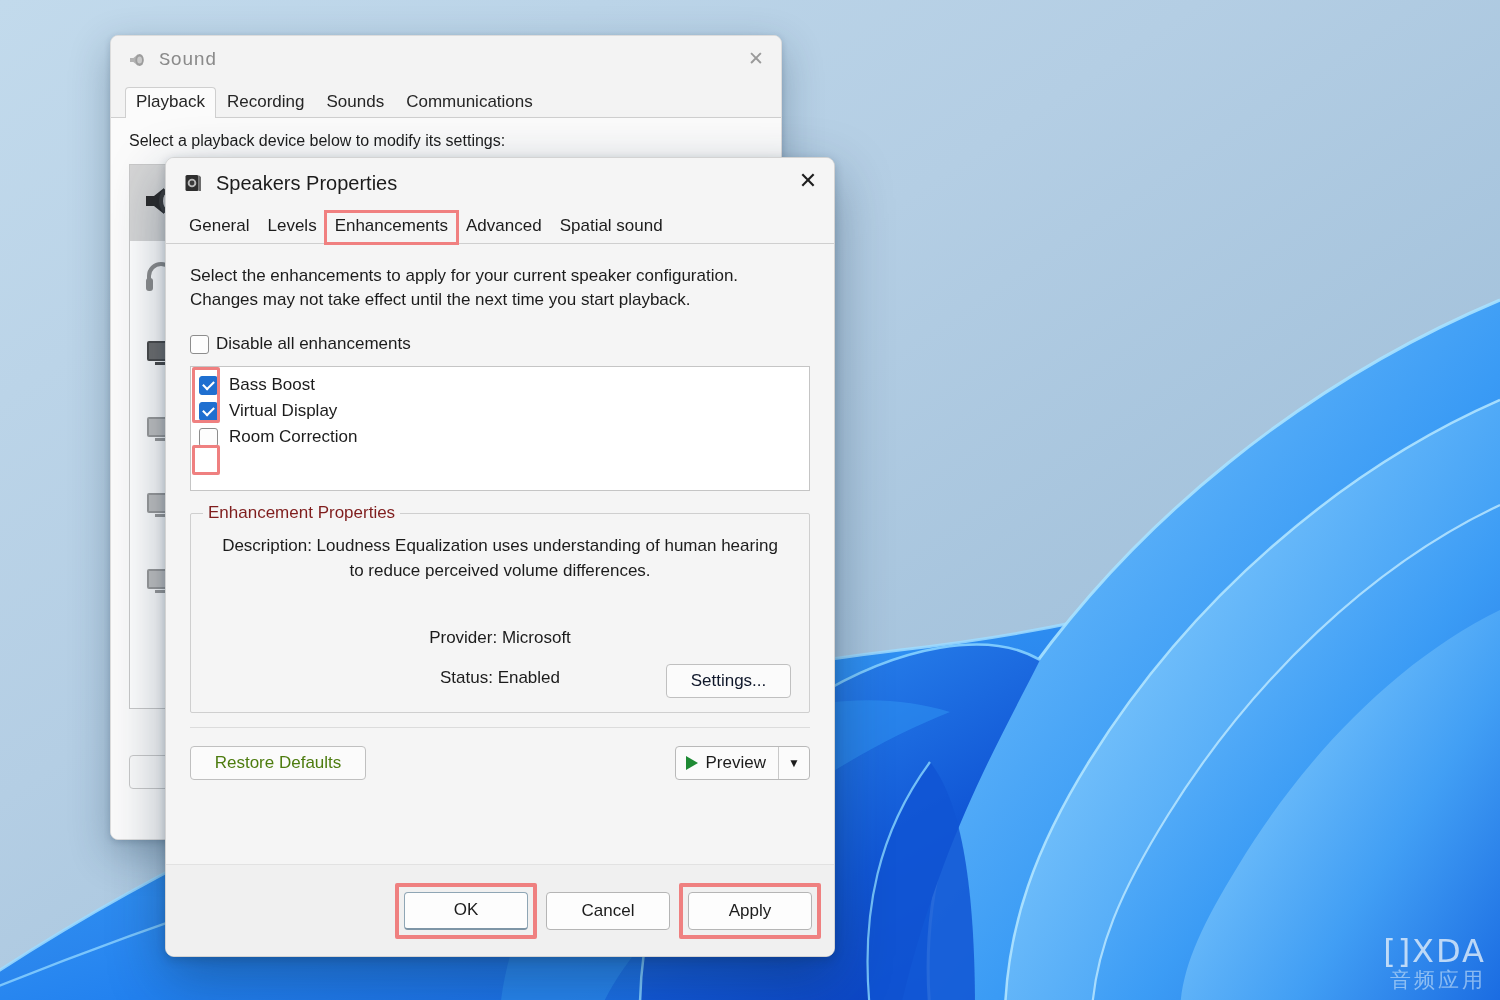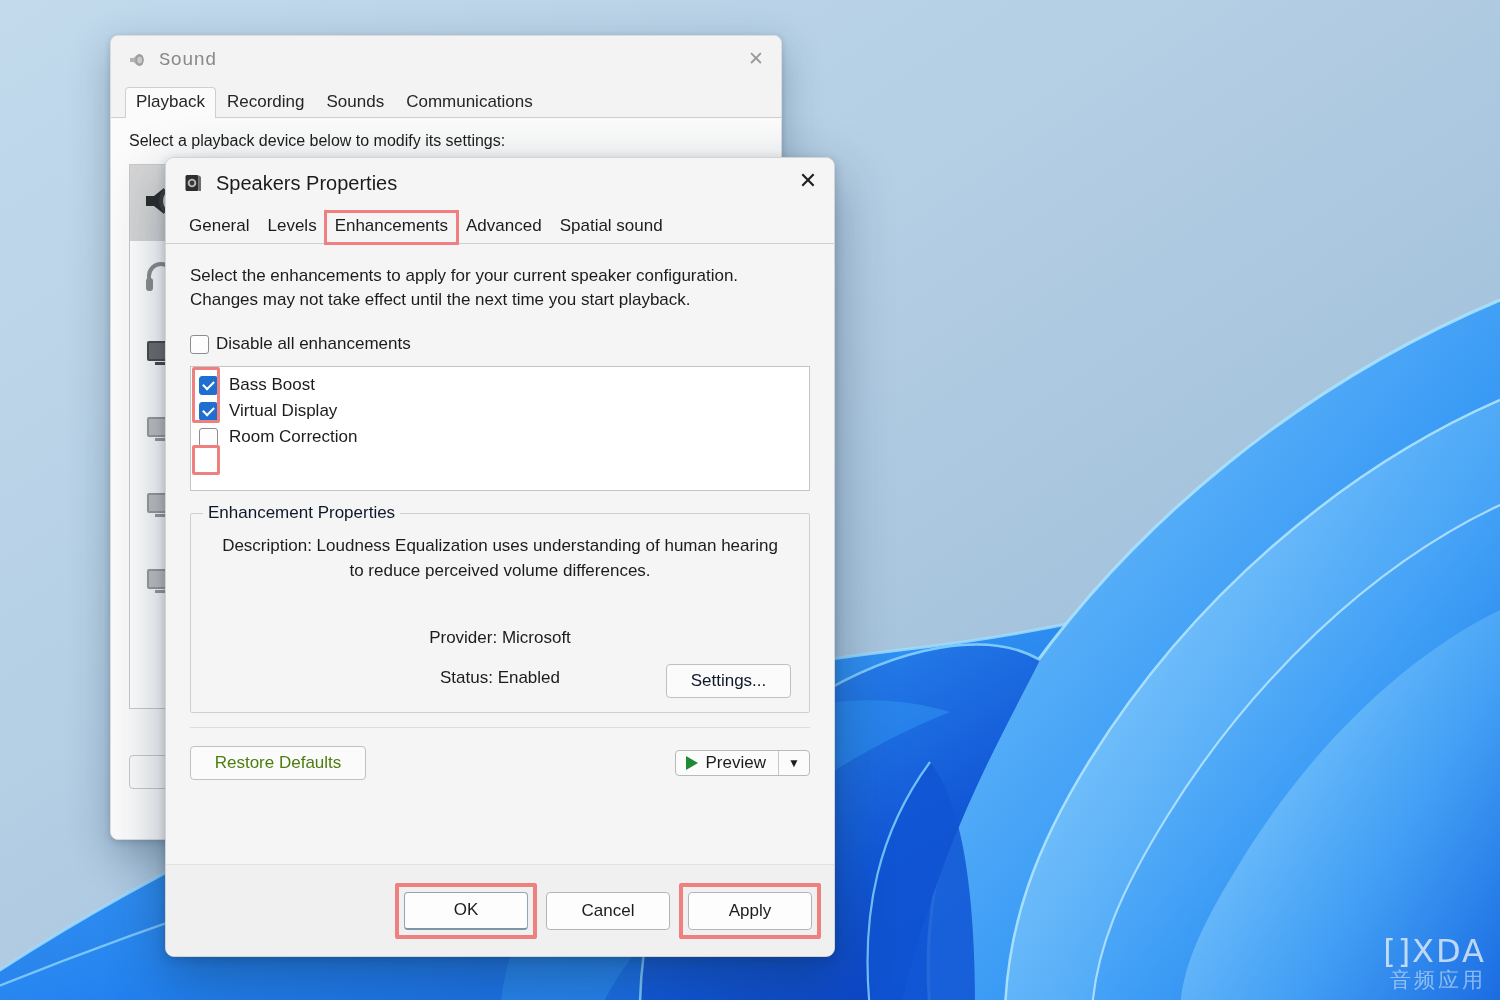--- a/index.html
+++ b/index.html
@@ -253,21 +253,21 @@
     position: relative;
     height: 200px;
     background: #f5f5f5;
   }
   #enh-props-legend {
     position: absolute;
     top: -11px; left: 12px;
     background: #f5f5f5;
     padding: 0 5px;
     font-size: 17px;
-    color: #0f172a;
+    color: #7f1d1d;
     text-align: center;
   }
   #desc-block {
     text-align: center;
     font-size: 17px;
     line-height: 1.45;
     color: #1c1c1c;
     margin-top: 4px;
     padding: 0 10px;
   }
@@ -307,21 +307,21 @@
     background: #fbfbfb;
     border: 1px solid #c0c0c0;
     border-radius: 4px;
     font-size: 17px;
     color: #4d7c0f;
     display: flex; align-items: center; justify-content: center;
     cursor: default;
   }
   #preview-group {
     display: flex;
-    height: 26px;
+    height: 34px;
     border: 1px solid #b9b9b9;
     border-radius: 4px;
     background: #fbfbfb;
     overflow: hidden;
   }
   #preview-btn {
     display: flex; align-items: center; gap: 8px;
     padding: 0 12px 0 10px;
     font-size: 17px; color: #1c1c1c;
     border-right: 1px solid #c9c9c9;

